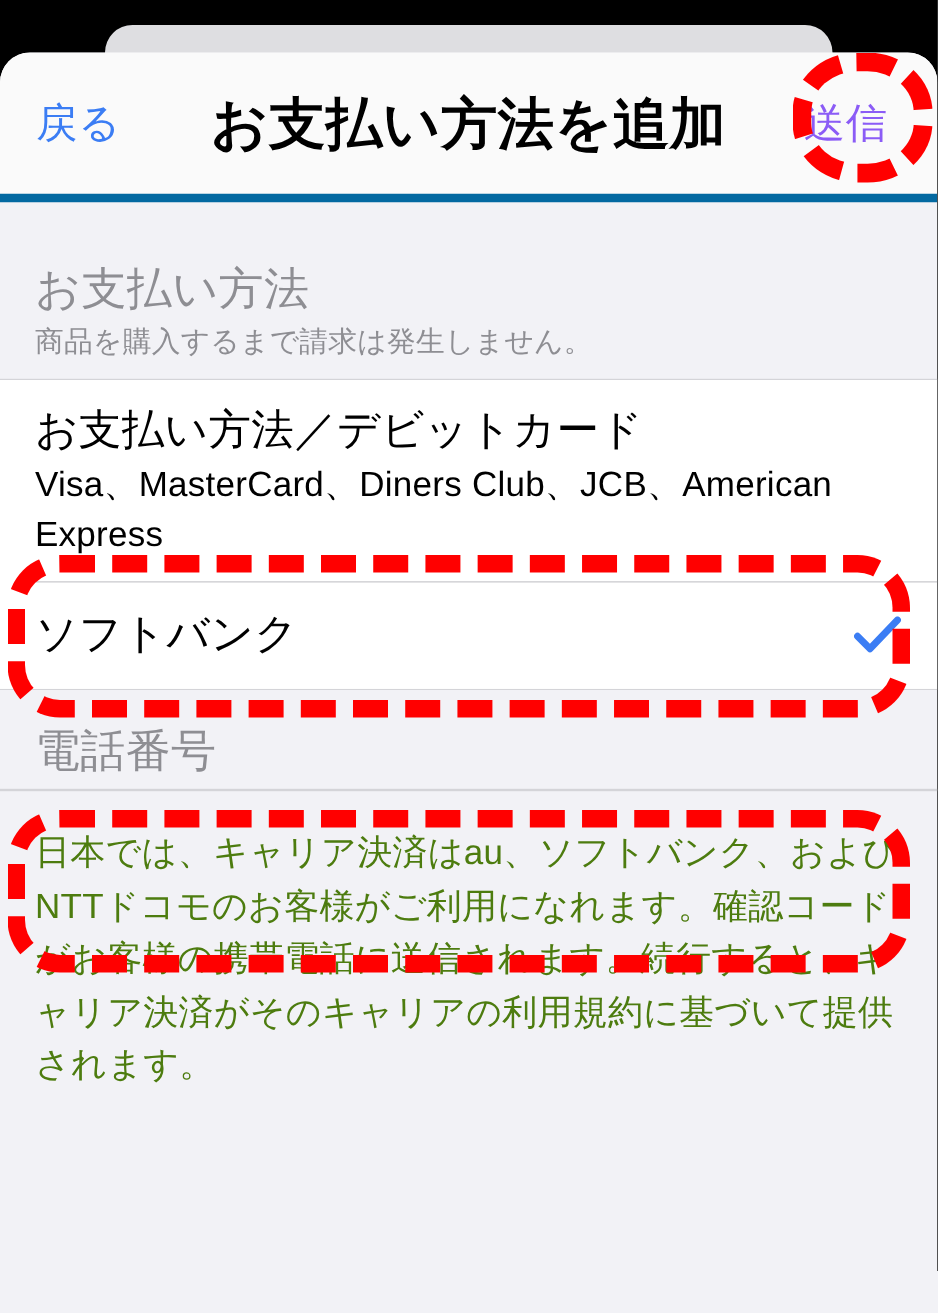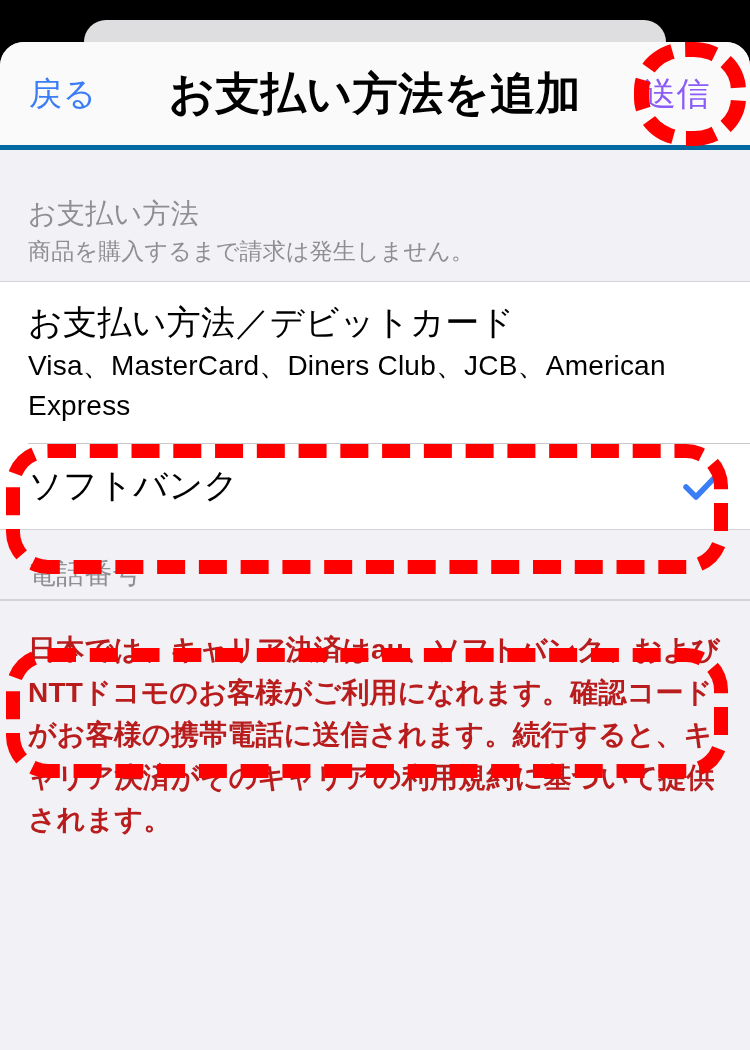--- a/index.html
+++ b/index.html
@@ -42,23 +42,23 @@
     top: 42px;
     bottom: 0;
     background: #f2f2f6;
     border-radius: 24px 24px 0 0;
     overflow: hidden;
   }
 
   
   .navbar {
     position: relative;
-    height: 108px;
+    height: 120px;
     background: #fafafa;
-    border-bottom: 5px solid #0369a1;
+    border-bottom: 7px solid #0369a1;
     display: flex;
     align-items: center;
     box-sizing: border-box;
     padding-left: 24px;
   }
   .nav-back {
     position: absolute;
     left: 29px;
     top: 50%;
     transform: translateY(-50%);
@@ -97,21 +97,21 @@
     position: relative;
     background: #f2f2f6;
     height: 900px;
   }
 
   .section-header {
     padding: 46px 28px 14px 28px;
   }
   .section-header .sh-title {
     color: #8e8e93;
-    font-size: 28px;
+    font-size: 36px;
     line-height: 1.25;
     letter-spacing: 0.3px;
   }
   .section-header .sh-sub {
     color: #8e8e93;
     font-size: 23px;
     line-height: 1.3;
     margin-top: 6px;
     letter-spacing: 0.2px;
   }
@@ -173,25 +173,24 @@
     height: 40px;
     display: flex;
     align-items: center;
     justify-content: center;
   }
   .check svg { display: block; }
   .check.hidden { visibility: hidden; }
 
   .footer-note {
     padding: 28px 24px 0 28px;
-    color: #b91c1c;
+    color: #4d7c0f;
     font-size: 28px;
     line-height: 1.52;
     letter-spacing: 0.2px;
-    font-weight: bold;
   }
 
   
   .annot {
     position: absolute;
     pointer-events: none;
     box-sizing: border-box;
     border: 14px dashed #ff0000;
     z-index: 40;
   }

